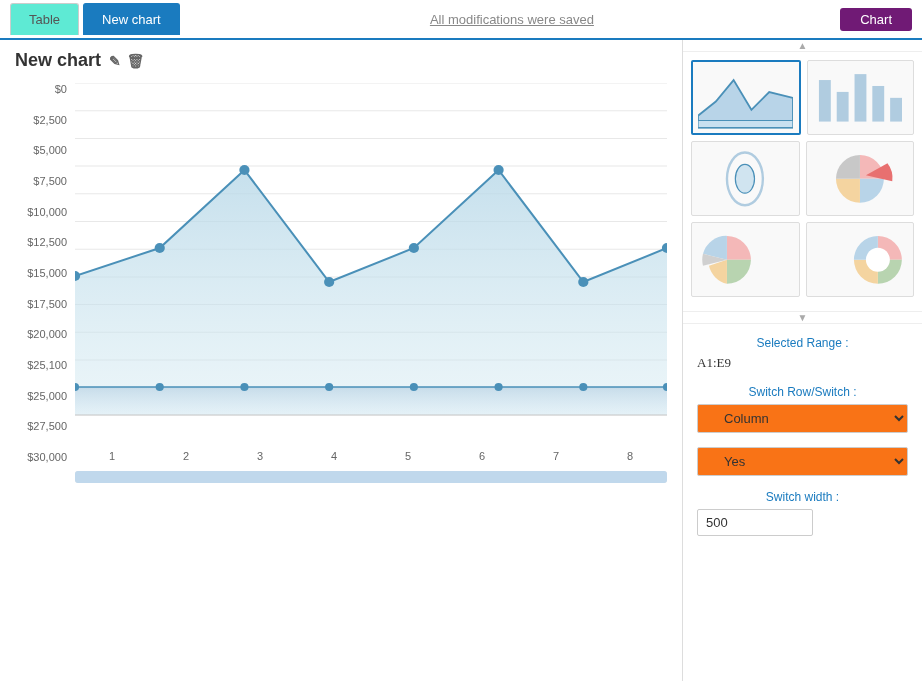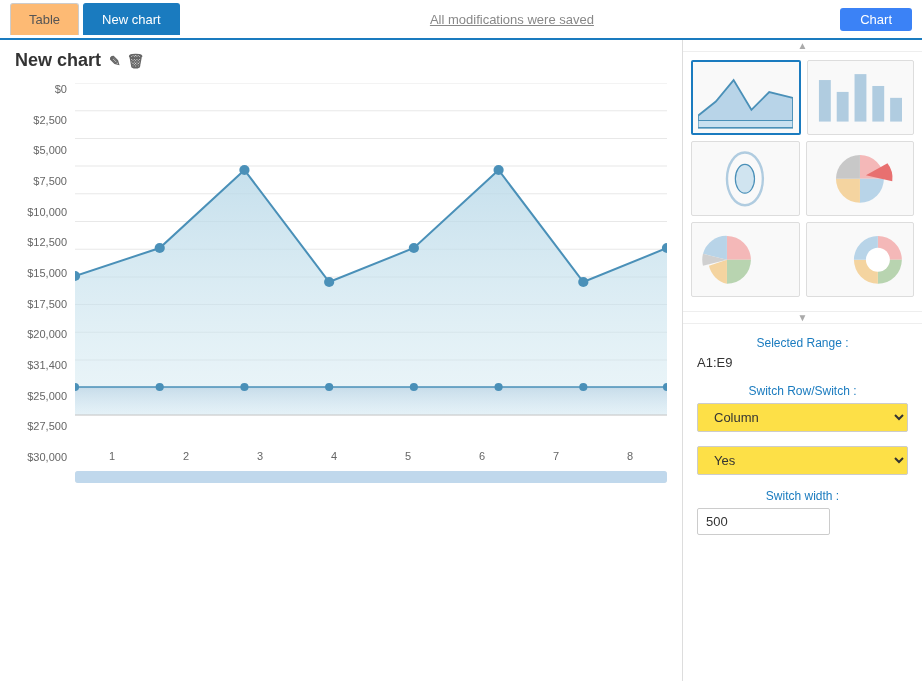--- a/index.html
+++ b/index.html
@@ -7,31 +7,31 @@
 
     
     .top-bar {
       display: flex; align-items: center; background: #fff;
       border-bottom: 2px solid #1a7bbf;
       height: 40px; padding: 0 10px;
     }
     .tab {
       padding: 8px 18px; cursor: pointer; font-size: 13px;
       border: 1px solid #ccc; border-bottom: none;
-      background: #fdba74; color: #555; margin-right: 4px;
+      background: #5eead4; color: #555; margin-right: 4px;
       border-radius: 3px 3px 0 0;
     }
     .tab.active {
       background: #1a7bbf; color: #fff; border-color: #1a7bbf;
     }
     .save-status {
       flex: 1; text-align: center; color: #888; font-size: 13px; text-decoration: underline;
     }
     .chart-btn {
-      background: #3b82f6; color: #fff; padding: 4px 20px;
+      background: #701a75; color: #fff; padding: 4px 20px;
       border: none; border-radius: 3px; cursor: pointer; font-size: 13px;
     }
 
     
     .main-area {
       display: flex; height: calc(681px - 40px);
     }
 
     
     .chart-area {
@@ -111,30 +111,30 @@
     .options-section {
       padding: 12px 14px; flex: 1;
     }
     .option-row {
       margin-bottom: 14px;
     }
     .option-label {
       color: #1a7bbf; font-size: 12px; margin-bottom: 5px; text-align: center;
     }
     .option-select {
-      width: 100%; padding: 5px 12px; border: 1px solid #ccc;
+      width: 100%; padding: 5px 22px; border: 1px solid #ccc;
       border-radius: 2px; font-size: 13px; color: #333;
-      background: #fde047; appearance: auto;
+      background: #f97316; appearance: auto;
     }
     .option-input {
-      width: 133px; padding: 5px 8px; border: 1px solid #ccc;
+      width: 116px; padding: 5px 8px; border: 1px solid #ccc;
       border-radius: 2px; font-size: 13px; color: #333;
     }
     .option-value {
-      font-size: 13px; color: #333;
+      font-size: 13px; color: #333; font-family: Liberation Serif, serif;
     }
   </style>
 </head>
 <body>
 
 <div class="top-bar">
   <div class="tab">Table</div>
   <div class="tab active">New chart</div>
   <div class="save-status">All modifications were saved</div>
   <button class="chart-btn">Chart</button>
@@ -151,21 +151,21 @@
         <span class="icon-trash">🗑</span>
       </div>
     </div>
 
     <div class="chart-container">
 
       <div class="y-axis">
         <span>$30,000</span>
         <span>$27,500</span>
         <span>$25,000</span>
-        <span>$31,400</span>
+        <span>$25,100</span>
         <span>$20,000</span>
         <span>$17,500</span>
         <span>$15,000</span>
         <span>$12,500</span>
         <span>$10,000</span>
         <span>$7,500</span>
         <span>$5,000</span>
         <span>$2,500</span>
         <span>$0</span>
       </div>

